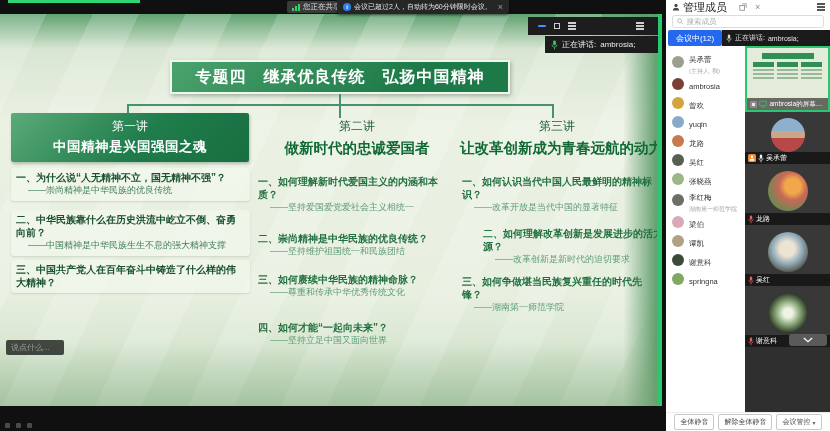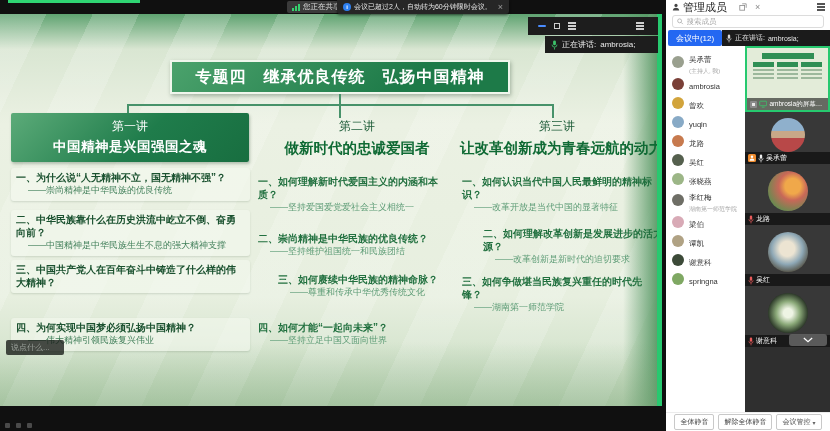--- a/index.html
+++ b/index.html
@@ -215,38 +215,34 @@
         <div class="q">一、为什么说“人无精神不立，国无精神不强”？</div>
         <div class="a">——崇尚精神是中华民族的优良传统</div>
       </div>
       <div class="c1box" style="top:196px;">
         <div class="q">二、中华民族靠什么在历史洪流中屹立不倒、奋勇向前？</div>
         <div class="a">——中国精神是中华民族生生不息的强大精神支撑</div>
       </div>
       <div class="c1box" style="top:246px;">
         <div class="q">三、中国共产党人在百年奋斗中铸造了什么样的伟大精神？</div>
       </div>
-      <div class="c1box" style="top:304px;">
-        <div class="q">四、为何实现中国梦必须弘扬中国精神？</div>
-        <div class="a">——伟大精神引领民族复兴伟业</div>
-      </div>
 
       <div class="colhead" style="left:258px;top:104px;">
         <div class="l1">第二讲</div>
         <div class="l2">做新时代的忠诚爱国者</div>
       </div>
       <div class="it" style="left:258px;top:161px;width:198px;">
         <div class="q">一、如何理解新时代爱国主义的内涵和本质？</div>
         <div class="a">——坚持爱国爱党爱社会主义相统一</div>
       </div>
       <div class="it" style="left:258px;top:218px;width:198px;">
         <div class="q">二、崇尚精神是中华民族的优良传统？</div>
         <div class="a">——坚持维护祖国统一和民族团结</div>
       </div>
-      <div class="it" style="left:258px;top:259px;width:198px;margin-left:20px;">
+      <div class="it" style="left:258px;top:259px;width:198px;">
         <div class="q">三、如何赓续中华民族的精神命脉？</div>
         <div class="a">——尊重和传承中华优秀传统文化</div>
       </div>
       <div class="it" style="left:258px;top:307px;width:198px;">
         <div class="q">四、如何才能“一起向未来”？</div>
         <div class="a">——坚持立足中国又面向世界</div>
       </div>
 
       <div class="colhead" style="left:460px;top:104px;width:194px;">
         <div class="l1">第三讲</div>

